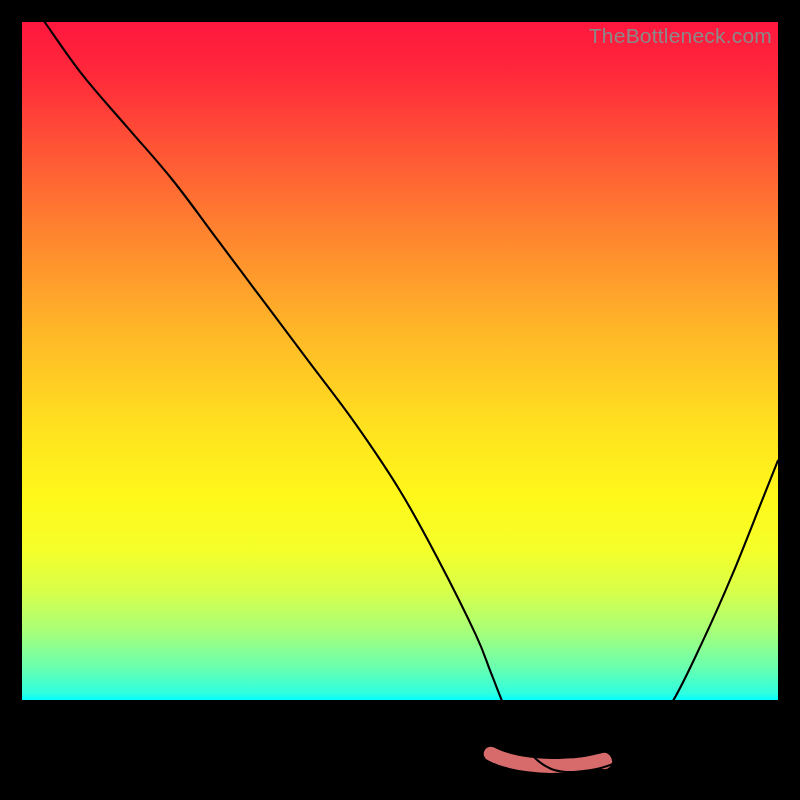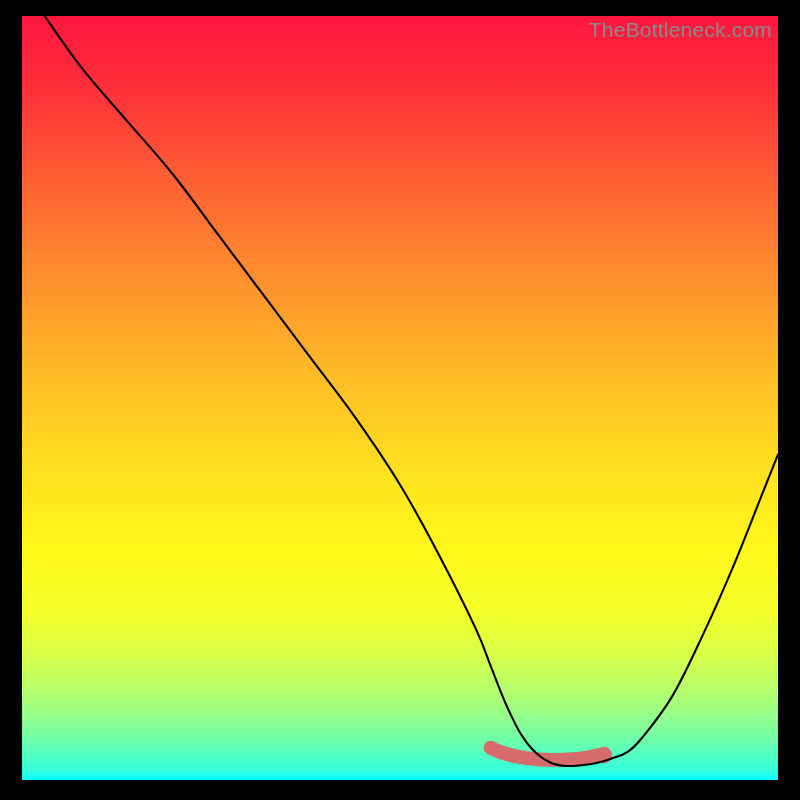--- a/index.html
+++ b/index.html
@@ -6,23 +6,23 @@
   html, body { width: 800px; height: 800px; overflow: hidden; background: #000; }
   .frame {
     position: relative;
     width: 800px;
     height: 800px;
     background: #000;
   }
   .plot {
     position: absolute;
     left: 22px;
-    top: 16px;
+    top: 22px;
     width: 756px;
-    height: 764px;
+    height: 678px;
     background: linear-gradient(to bottom,
       #ff173e 0%,
       #ff2a3a 8%,
       #ff5236 18%,
       #ff8030 30%,
       #ffb528 45%,
       #ffe21f 60%,
       #fff81a 70%,
       #f4ff2a 78%,
       #d7ff4a 84%,

